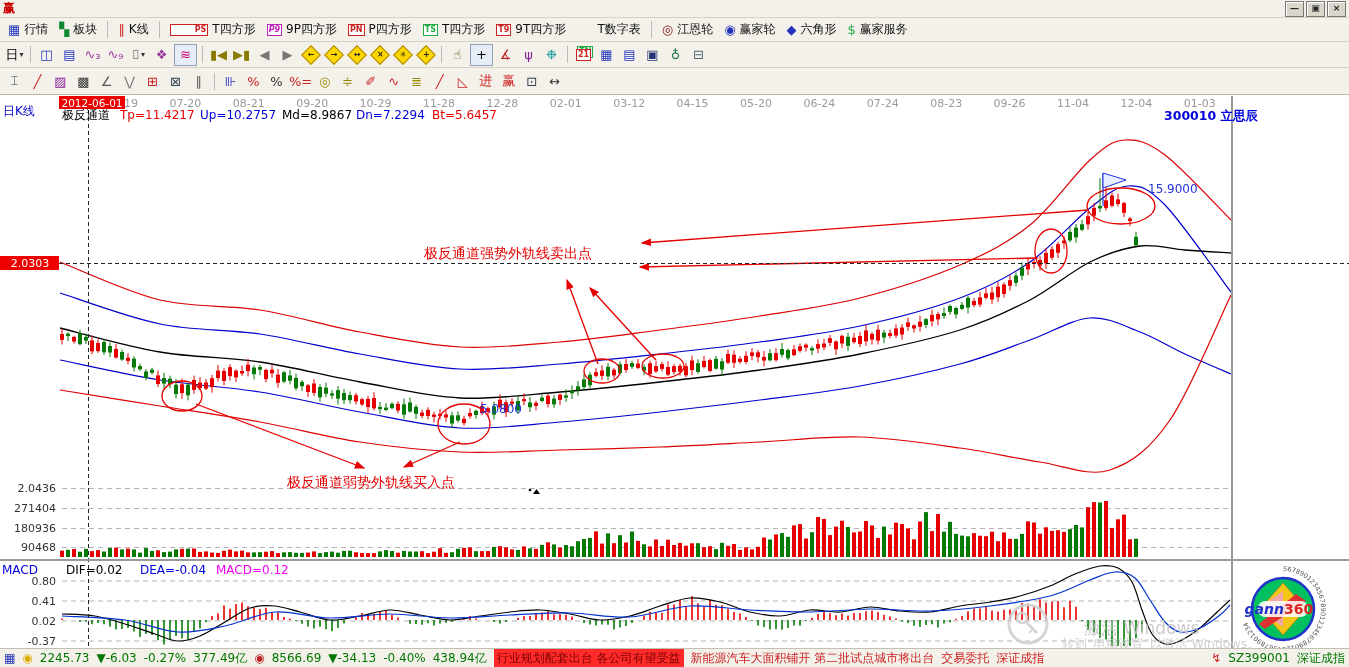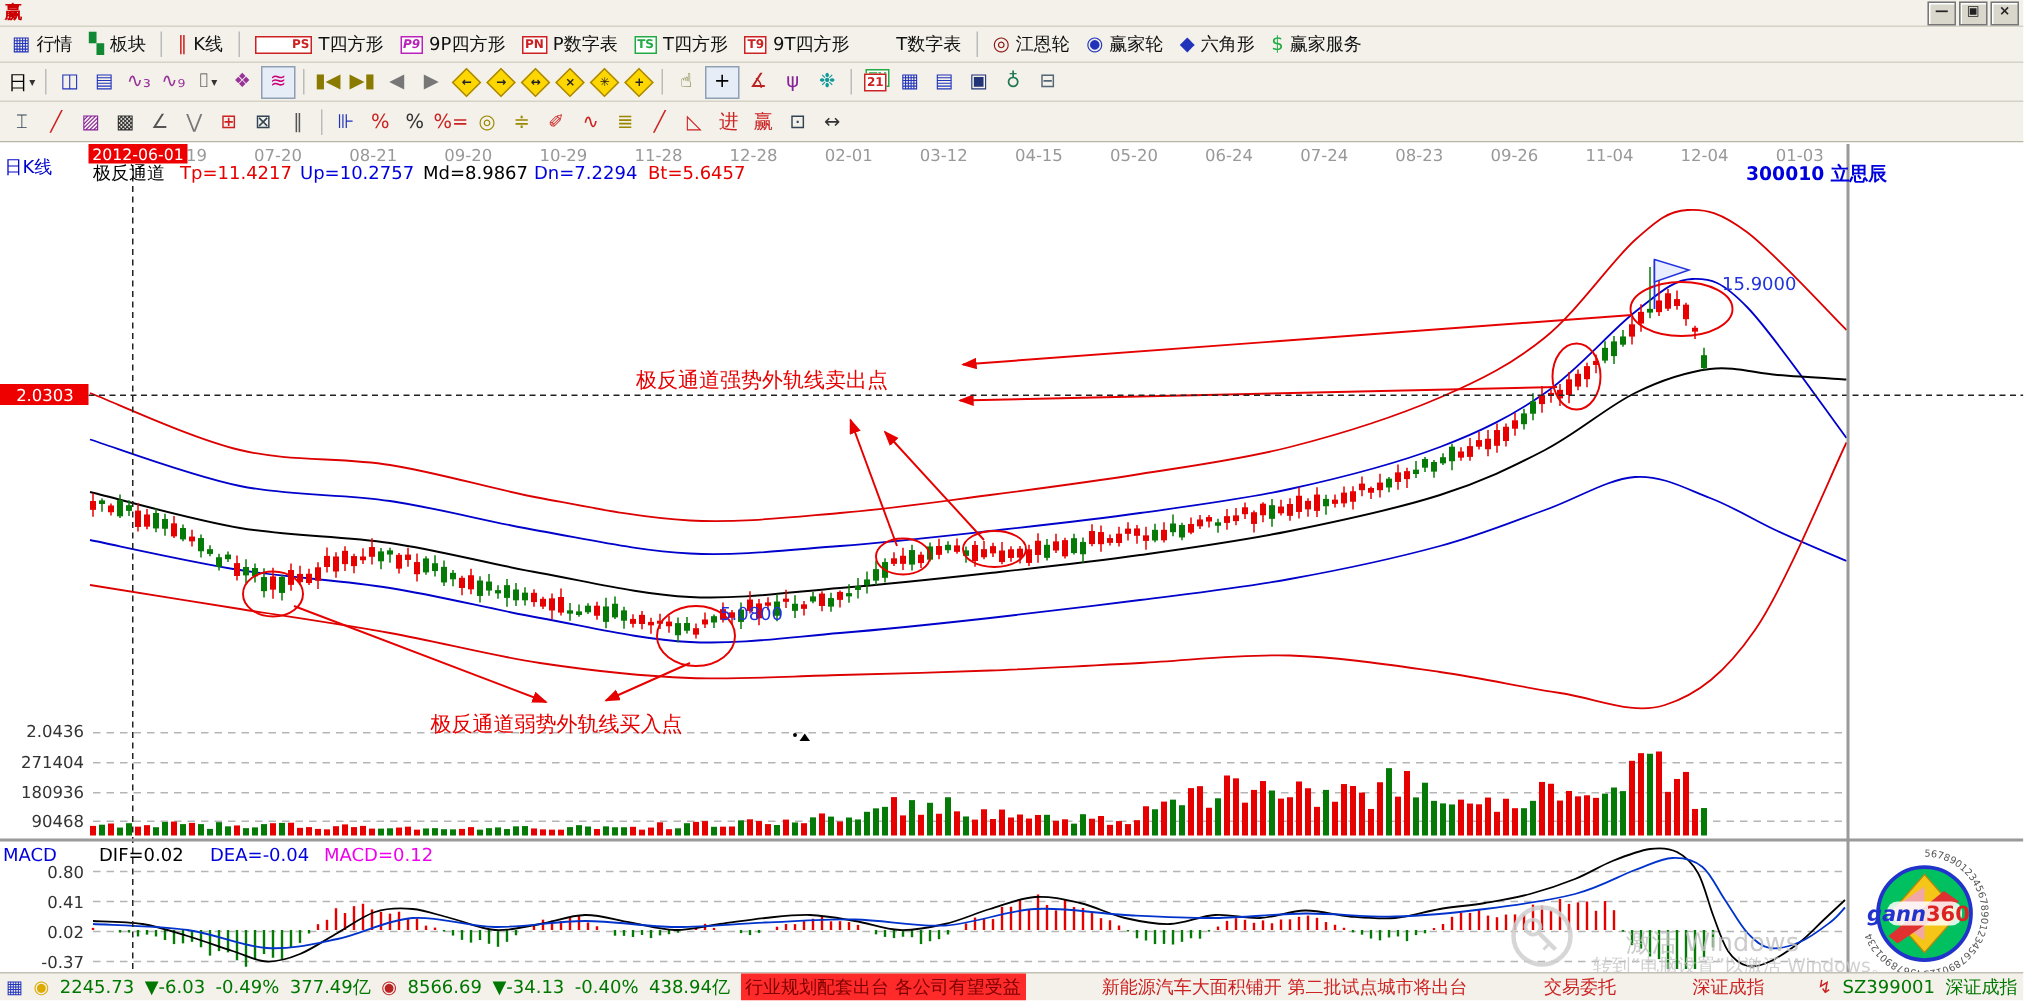--- a/index.html
+++ b/index.html
@@ -20,21 +20,21 @@
   .icell.sel{border:1px solid #8fa0b5;background:#e7edf6;}
   .drop{font-size:8px;color:#333;margin-left:1px;}
   .sepv{width:1px;height:17px;background:#bbb;margin:0 4px;display:inline-block;}
   .diamond{width:12px;height:12px;background:#ffd700;border:1px solid #a8860b;transform:rotate(45deg);
     display:flex;align-items:center;justify-content:center;}
   .diamond>span{transform:rotate(-45deg);font-size:8px;font-weight:bold;color:#222;line-height:8px;}
   #statusbar{height:19px;background:#f3f1ea;border-top:1px solid #c2bfb4;display:flex;align-items:center;
     gap:7px;padding:0 4px;box-sizing:border-box;white-space:nowrap;overflow:hidden;}
   .grn{color:#007700;}
   .hot{background:#ff2a2a;color:#7c0000;padding:17px 3px;}
-  .news{color:#c22;margin-left:44px;}
+  .news{color:#c22;}
   .sb-icon{font-size:12px;}
   svg text{font-family:"DejaVu Sans","Liberation Sans",sans-serif;}
 </style>
 </head>
 <body>
 
 <div class="bar" id="titlebar">
   <span class="app-icon">赢</span>
   <div class="win-controls">
     <span class="win-btn">—</span>
@@ -61,21 +61,21 @@
     <span class="qitem">
       <span class="bicon" style="color: rgb(204, 34, 34); border-color: rgb(204, 34, 34); padding-left: 24px;">PS</span>
       <span>T四方形</span>
     </span>
     <span class="qitem">
       <span class="bicon" style="color: rgb(187, 34, 187); border-color: rgb(187, 34, 187); font-style: italic;">P9</span>
       <span>9P四方形</span>
     </span>
     <span class="qitem">
       <span class="bicon" style="color: rgb(204, 34, 34); border-color: rgb(204, 34, 34);">PN</span>
-      <span>P数字表</span>
+      <span>P四方形</span>
     </span>
     <span class="qitem">
       <span class="bicon" style="color: rgb(34, 170, 68); border-color: rgb(34, 170, 68);">TS</span>
       <span>T四方形</span>
     </span>
     <span class="qitem">
       <span class="bicon" style="color: rgb(204, 34, 34); border-color: rgb(204, 34, 34);">T9</span>
       <span>9T四方形</span>
     </span>
     <span class="qitem">
@@ -1137,21 +1137,21 @@
     <text x="1284" y="614" font-size="14" font-weight="bold" font-style="italic" fill="#2233cc" text-anchor="end">gann</text>
     <text x="1284" y="614" font-size="14" font-weight="bold" fill="#dd2222">360</text>
   </g>
 </svg>
 
 <div id="statusbar">
   <span class="sb-icon" style="color:#2233bb">▦</span>
   <span class="sb-icon" style="color:#ddaa00">◉</span>
   <span class="grn">2245.73</span>
   <span class="grn">▼-6.03</span>
-  <span class="grn">-0.49%</span>
+  <span class="grn">-0.27%</span>
   <span class="grn">377.49亿</span>
   <span class="sb-icon" style="color:#bb2222">◉</span>
   <span class="grn">8566.69</span>
   <span class="grn">▼-34.13</span>
   <span class="grn">-0.40%</span>
   <span class="grn">438.94亿</span>
   <span class="hot">行业规划配套出台 各公司有望受益</span>
   <span class="news">新能源汽车大面积铺开 第二批试点城市将出台</span>
   <span class="news">交易委托</span>
   <span class="news">深证成指</span>

